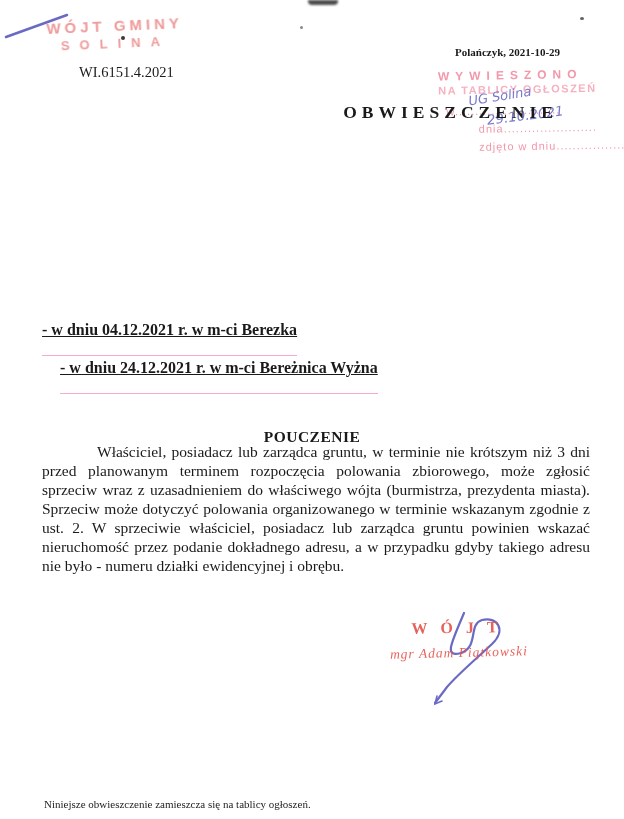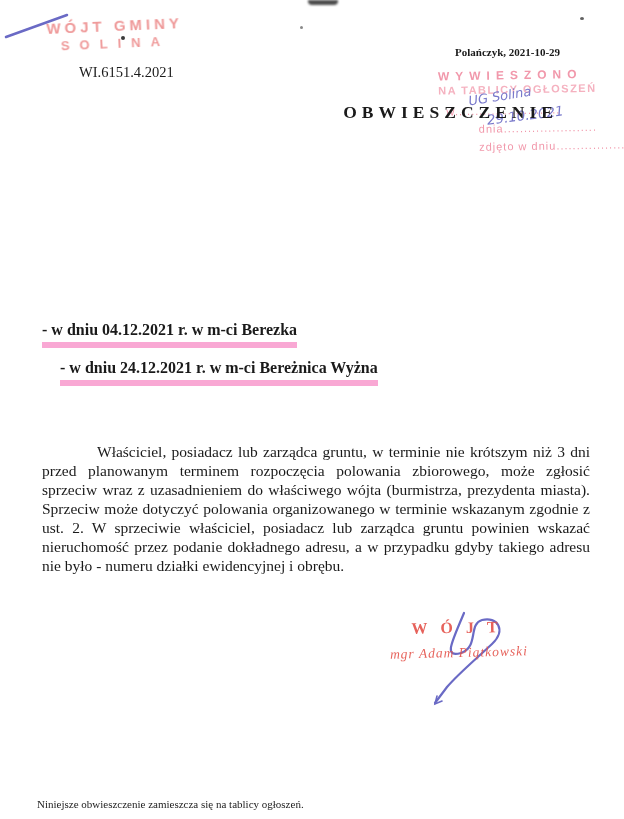--- a/index.html
+++ b/index.html
@@ -48,40 +48,40 @@
   .hand-date{left:48px;top:39px;font-size:13.5px;transform:rotate(-6deg);}
   
   .title-block{left:4px;top:102px;width:554px;text-align:right;font-weight:bold;}
   .title-main{font-size:17.5px;letter-spacing:5px;}
   .title-sub{font-size:16.5px;line-height:18.5px;}
   
   .para{left:42px;width:548px;font-size:15.5px;text-align:justify;}
   .legal{top:175px;text-indent:55px;line-height:21px;}
   .notify{top:245px;font-weight:bold;line-height:23px;letter-spacing:.2px;word-spacing:2px;}
   .hunt-item{left:42px;font-size:16px;font-weight:bold;}
-  .hunt-item span{border-bottom:6px solid #f9a8d4;padding-bottom:4px;}
+  .hunt-item span{border-bottom:1px solid #f9a8d4;padding-bottom:17px;text-decoration:underline;}
   .hunt-1{top:321px;}
   .hunt-2{top:359px;margin-left:18px;}
   .pouczenie-head{left:0;top:428px;width:624px;text-align:center;font-weight:bold;font-size:15.5px;letter-spacing:.5px;}
   .pouczenie-text{top:442px;text-indent:55px;line-height:19px;}
   
   .wojt-stamp{
     left:396px;top:619px;width:130px;text-align:center;
     font-weight:bold;font-size:16px;letter-spacing:13px;
     color:var(--signature-red);transform:rotate(-1deg);opacity:.9;
   }
   .wojt-name{
     left:390px;top:645px;font-style:italic;font-size:13.5px;
     letter-spacing:1px;color:var(--signature-red);transform:rotate(-1.5deg);opacity:.9;
   }
   .sig-svg{left:0;top:0;width:624px;height:819px;pointer-events:none;}
   .sig-svg path,.sig-svg line{stroke:var(--handwriting-blue);fill:none;stroke-linecap:round;}
   .penmark{stroke:#6e6e6e;stroke-width:2.5;}
   
-  .footer-note{left:37px;top:798px;font-size:11px;color:#222;}
+  .footer-note{left:44px;top:798px;font-size:11px;color:#222;}
   .speck{position:absolute;background:#3a3a3a;border-radius:50%;}
   .smudge{left:308px;top:0;width:30px;height:5px;background:#4c4c4c;border-radius:0 0 4px 4px;filter:blur(1px);}
   .dot-a{left:121px;top:36px;width:4px;height:4px;}
   .dot-b{left:300px;top:26px;width:3px;height:3px;opacity:.6;}
   .dot-c{left:580px;top:17px;width:4px;height:3px;opacity:.8;}
 </style>
 </head>
 <body>
 
 <div class="page">
@@ -120,20 +120,21 @@
   </div>
 
   <div class="abs title-block">
     <div class="title-main">OBWIESZCZENIE</div>
   </div>
 
 
   <div class="abs hunt-item hunt-1"><span>- w dniu 04.12.2021 r. w m-ci Berezka</span></div>
   <div class="abs hunt-item hunt-2"><span>- w dniu 24.12.2021 r. w m-ci Bereżnica Wyżna</span></div>
 
+  <div class="abs pouczenie-head">POUCZENIE</div>
   <div class="abs para pouczenie-text">Właściciel, posiadacz lub zarządca gruntu, w terminie nie krótszym niż 3 dni przed planowanym terminem rozpoczęcia polowania zbiorowego, może zgłosić sprzeciw wraz z uzasadnieniem do właściwego wójta (burmistrza, prezydenta miasta). Sprzeciw może dotyczyć polowania organizowanego w terminie wskazanym zgodnie z ust. 2. W sprzeciwie właściciel, posiadacz lub zarządca gruntu powinien wskazać nieruchomość przez podanie dokładnego adresu, a w przypadku gdyby takiego adresu nie było - numeru działki ewidencyjnej i obrębu.</div>
 
   <div class="abs wojt-stamp">WÓJT</div>
   <div class="abs wojt-name">mgr Adam Piątkowski</div>
 
   <div class="abs footer-note">Niniejsze obwieszczenie zamieszcza się na tablicy ogłoszeń.</div>
 
 </div>
 
 </body></html>

